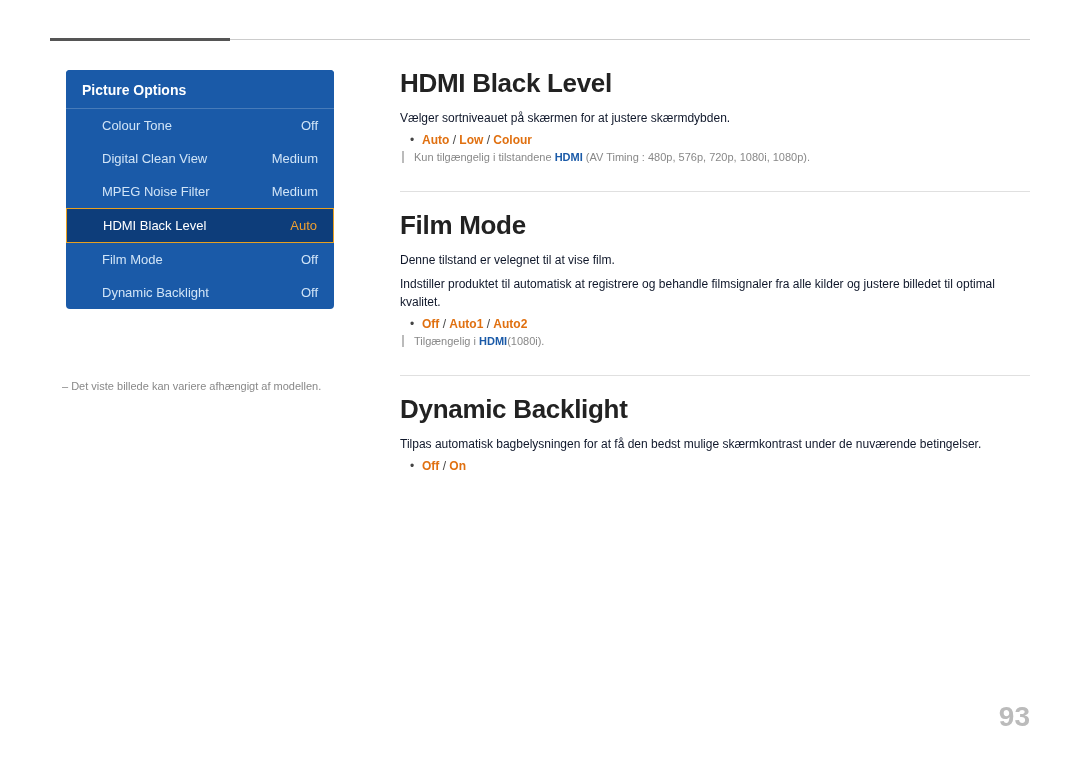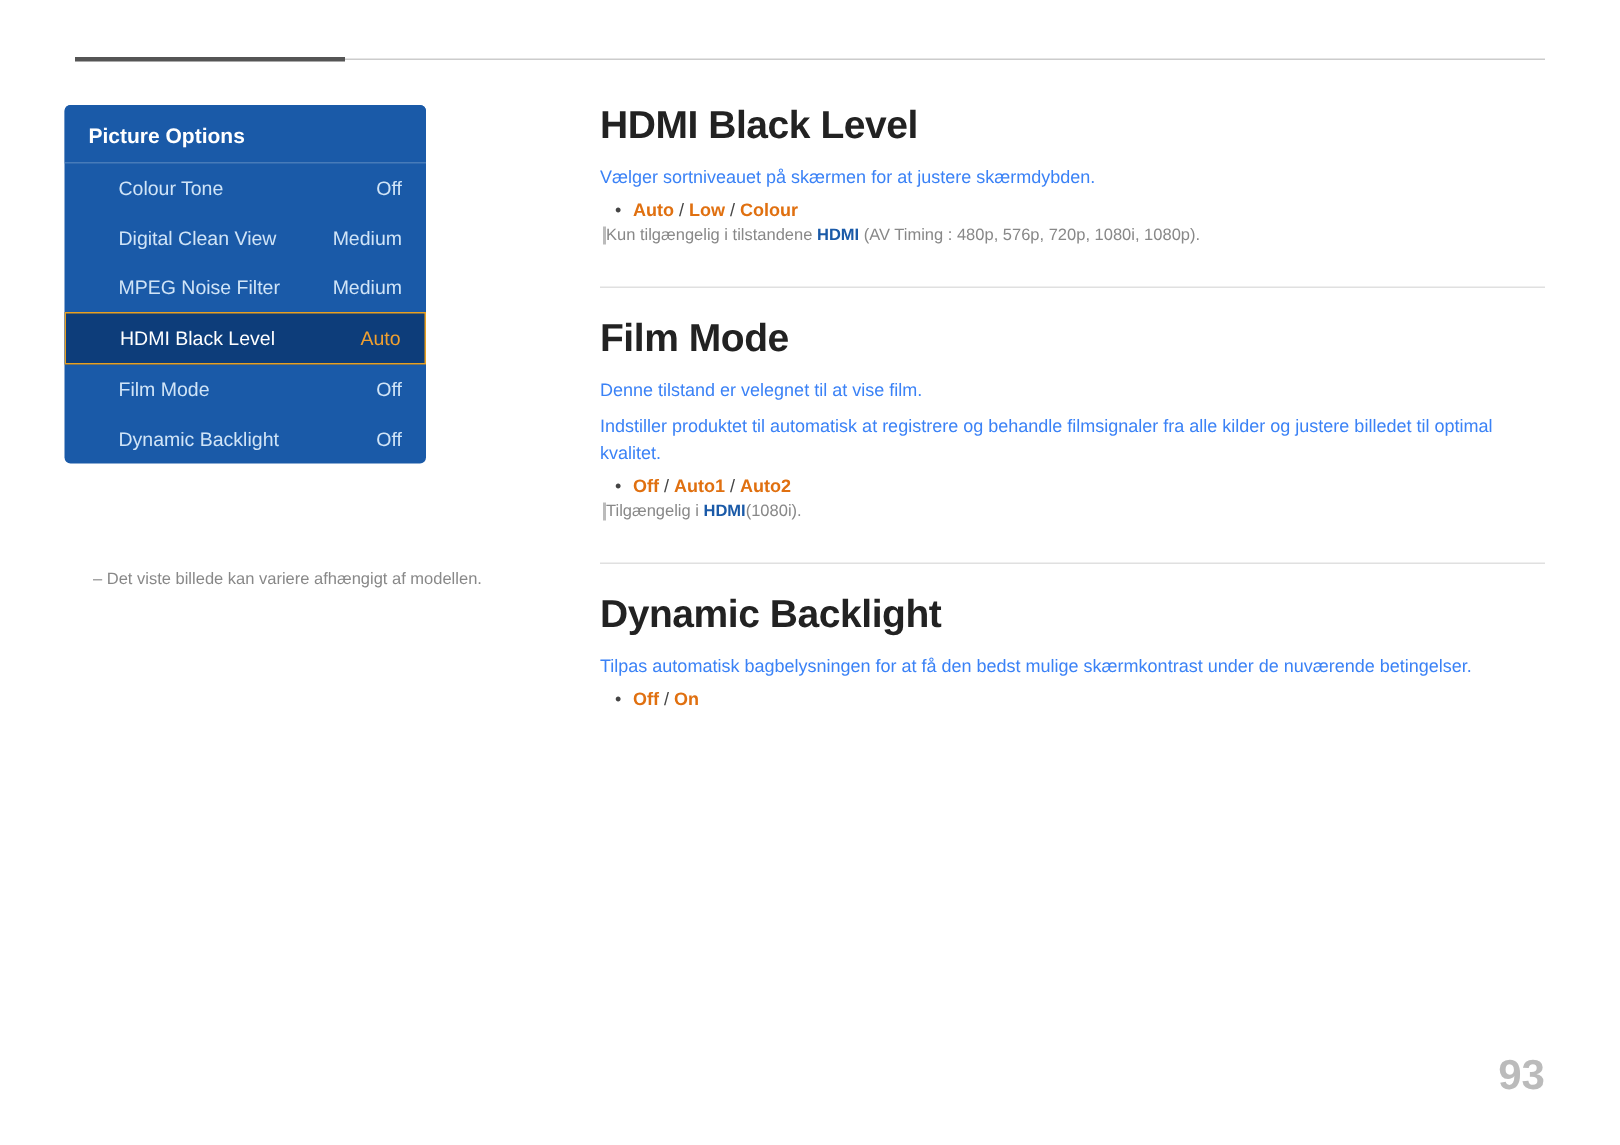--- a/index.html
+++ b/index.html
@@ -31,22 +31,22 @@
     .top-line-light {
       flex: 1;
       height: 1px;
       background: #ccc;
     }
 
     
     .left-panel {
       position: absolute;
       top: 70px;
-      left: 43px;
-      width: 241px;
+      left: 66px;
+      width: 268px;
     }
 
     .menu-box {
       background: #1a5aa8;
       border-radius: 4px;
       overflow: hidden;
     }
 
     .menu-title {
       background: #1a5aa8;
@@ -117,21 +117,21 @@
     .section-title {
       font-size: 26px;
       font-weight: bold;
       color: #222;
       margin-bottom: 10px;
       letter-spacing: -0.3px;
     }
 
     .section-desc {
       font-size: 12px;
-      color: #3b82f6;
+      color: #0f172a;
       margin-bottom: 6px;
       line-height: 1.5;
     }
 
     .options-list {
       list-style: none;
       margin: 4px 0 4px 10px;
     }
 
     .options-list li {
@@ -156,20 +156,21 @@
 
     .highlight-blue {
       color: #1a5aa8;
       font-weight: bold;
     }
 
     .note-line {
       font-size: 11px;
       color: #888;
       margin-top: 4px;
+      padding-left: 10px;
       border-left: 2px solid #bbb;
       margin-left: 2px;
     }
 
     .note-line .highlight-blue {
       font-weight: bold;
     }
 
     
     .section-divider {

